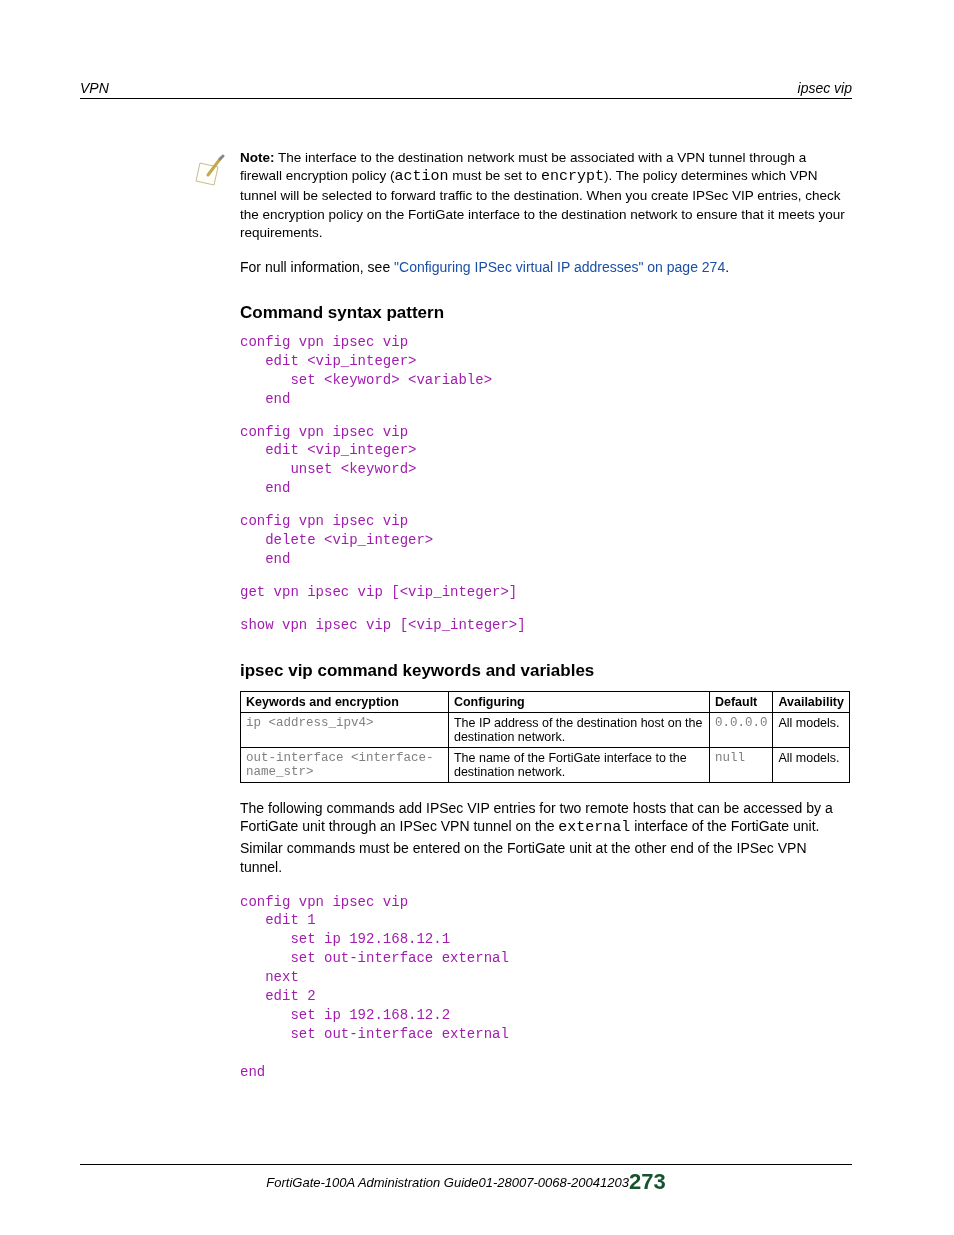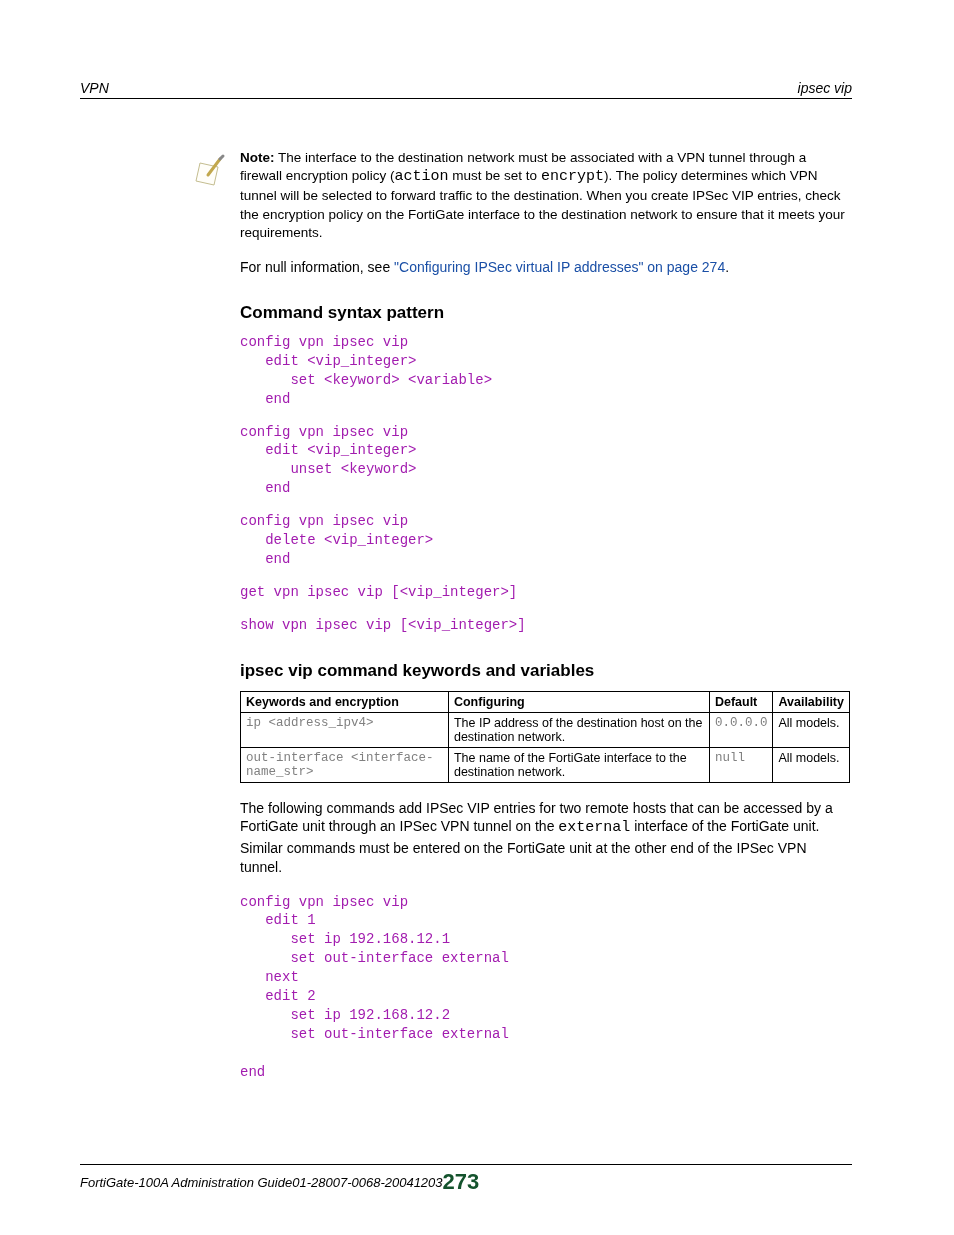--- a/index.html
+++ b/index.html
@@ -88,21 +88,21 @@
   .tbl th { font-weight: bold; }
   .mono-cell { font-family: "Courier New", monospace; color: #808080; }
   .footer-row {
     position: absolute;
     left: 80px;
     right: 80px;
     bottom: 40px;
     border-top: 1px solid #000;
     padding-top: 4px;
     display: flex;
-    justify-content: flex-start;
+    justify-content: center;
     align-items: center;
     font-style: italic;
     font-size: 13px;
   }
   .footer-row .pg {
     font-style: normal;
     font-weight: bold;
     color: #14532d;
     font-size: 22px;
   }

